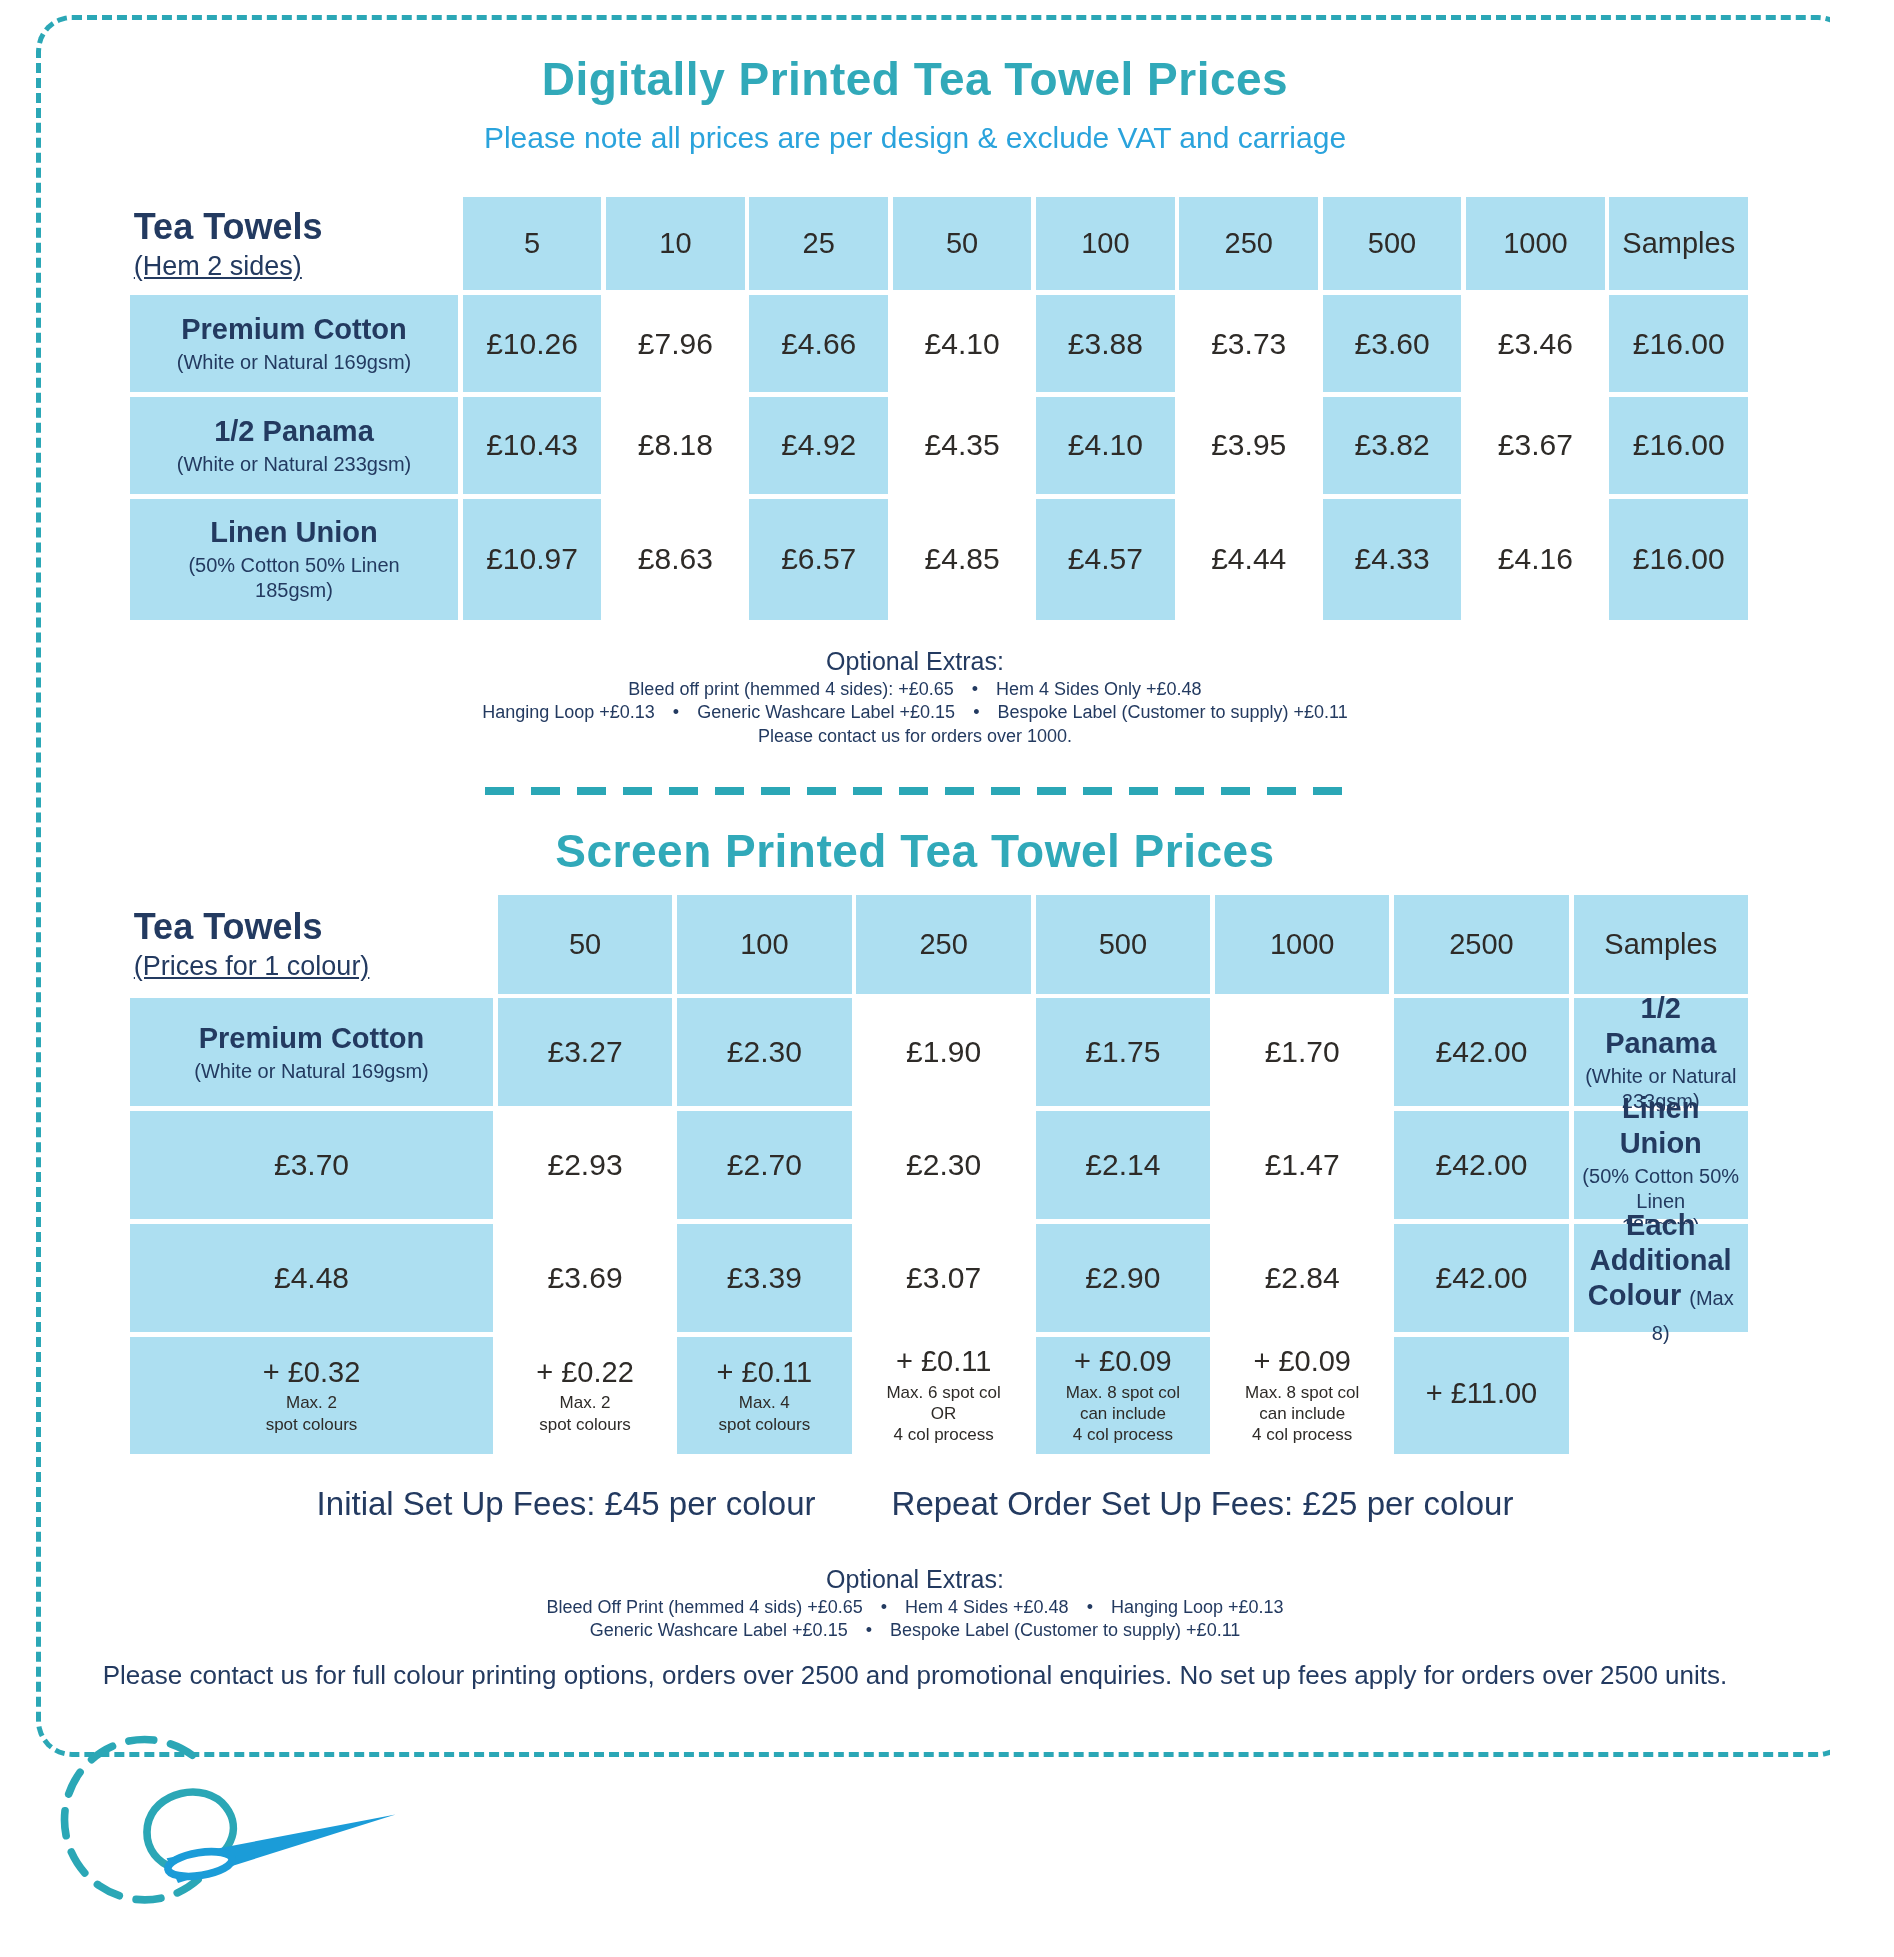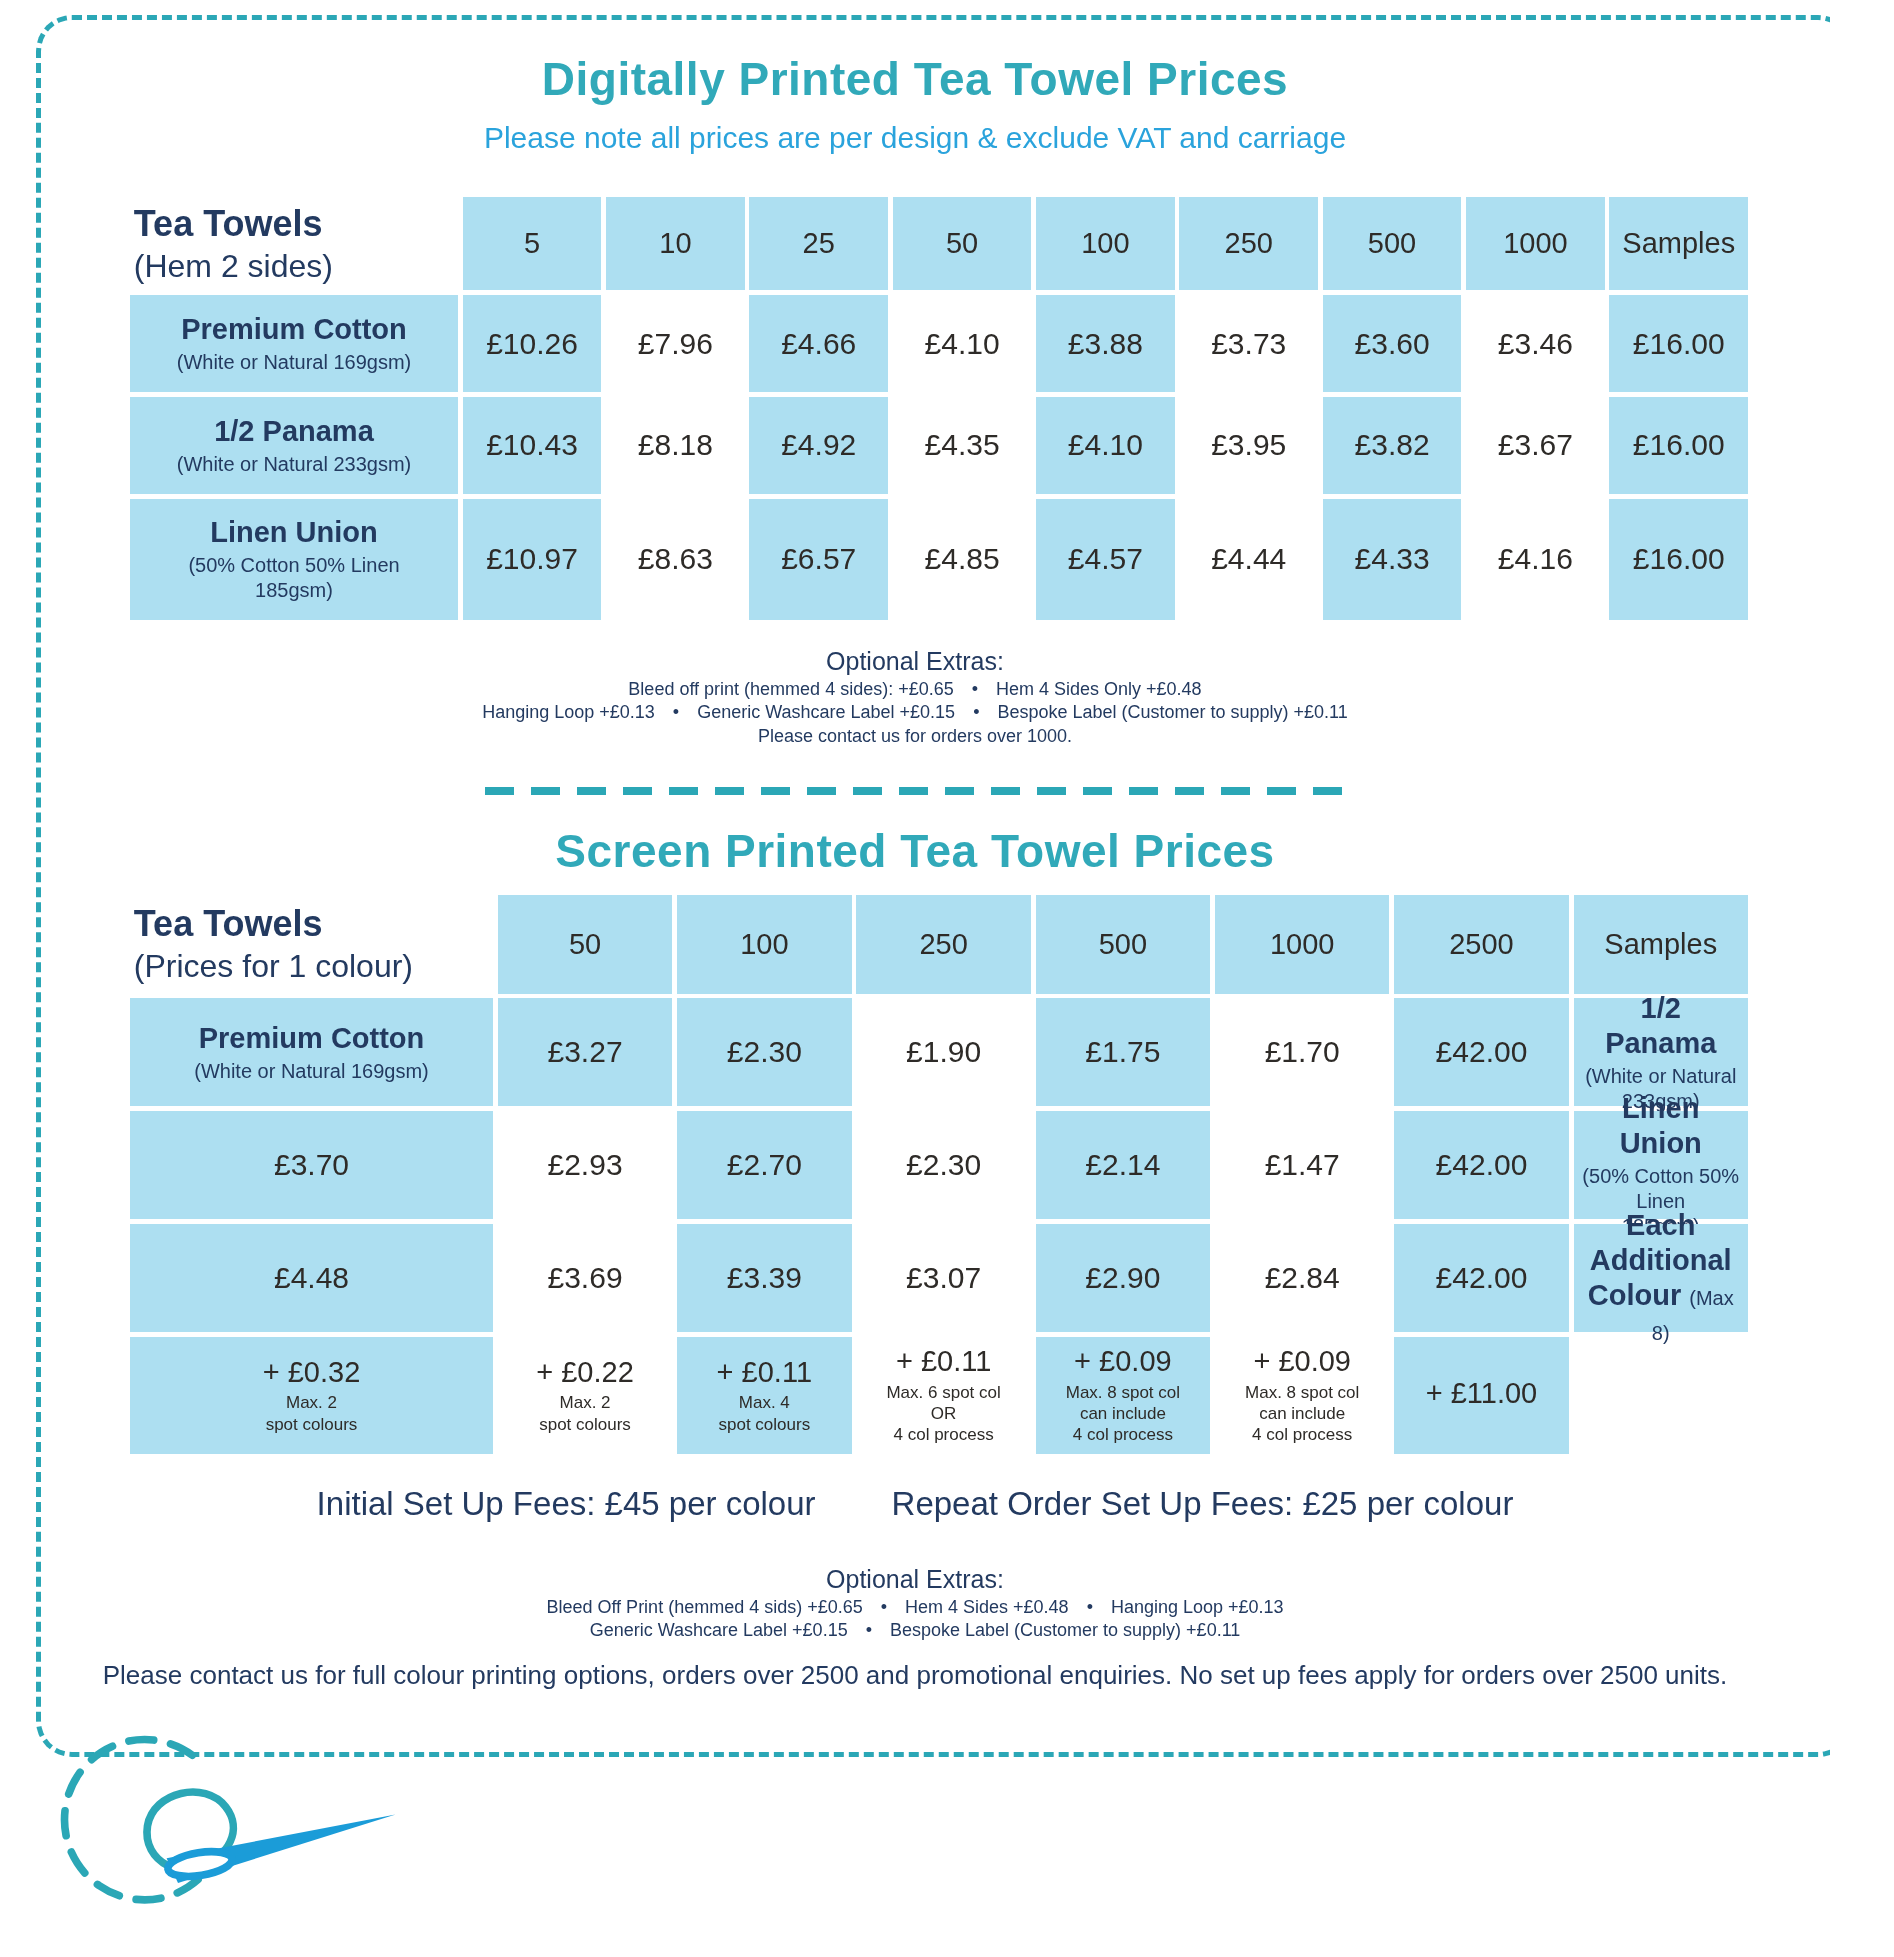--- a/index.html
+++ b/index.html
@@ -57,21 +57,21 @@
     display: flex;
     flex-direction: column;
     justify-content: center;
     align-items: center;
     text-align: center;
   }
   .blue { background: #addff1; }
 
   .hlabel { align-items: flex-start; text-align: left; padding-left: 3.8px; }
   .tt  { color: #233a60; font-size: 36px; font-weight: bold; line-height: 1.15; }
-  .tts { color: #233a60; font-size: 32px; margin-top: 3.8px; }
+  .tts { color: #233a60; font-size: 27px; margin-top: 3.8px; text-decoration: underline; }
 
   .pn { color: #233a60; font-size: 29px; font-weight: bold; line-height: 1.2; padding: 0 7.6px; }
   .pd { color: #233a60; font-size: 20px; margin-top: 2.9px; white-space: pre-line; line-height: 1.25; }
   .pd-inline { font-size: 20px; font-weight: normal; }
 
   .qty   { color: #2e2b28; font-size: 29px; }
   .price { color: #2e2b28; font-size: 30px; }
 
   .av { color: #2e2b28; font-size: 29px; }
   .an { color: #2e2b28; font-size: 17px; margin-top: 3.8px; white-space: pre-line; line-height: 1.25; }

